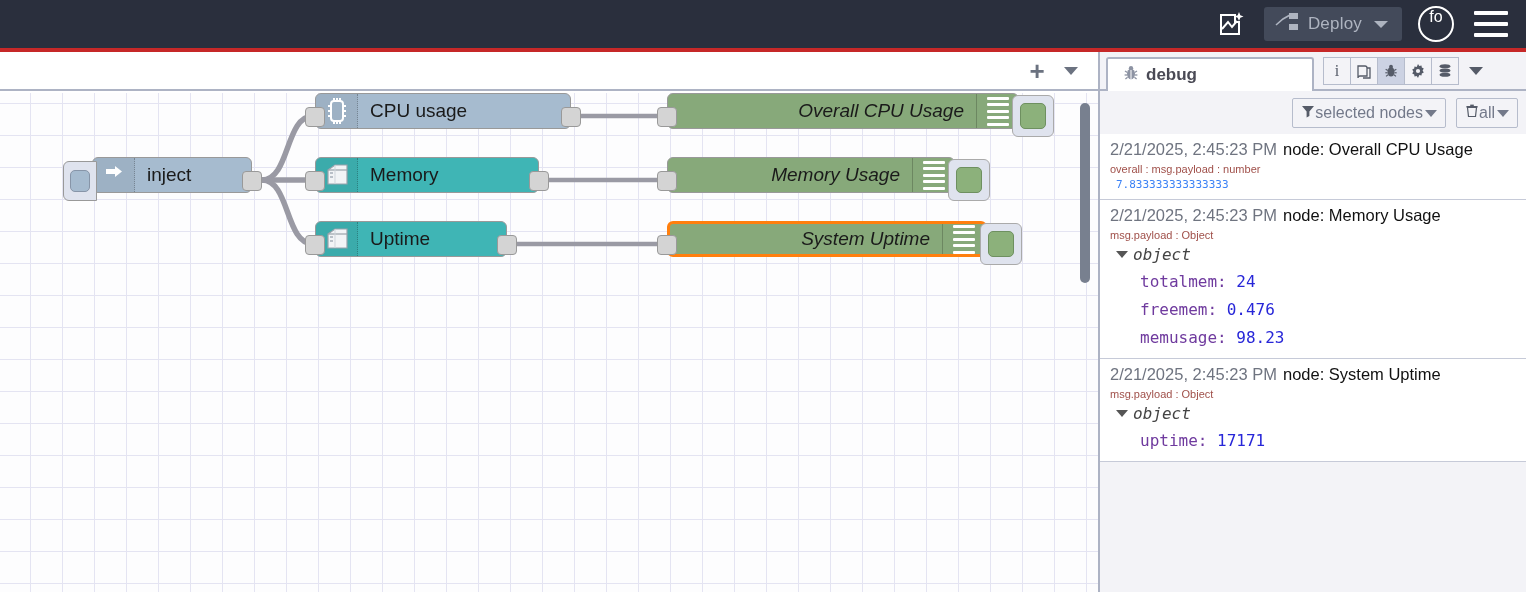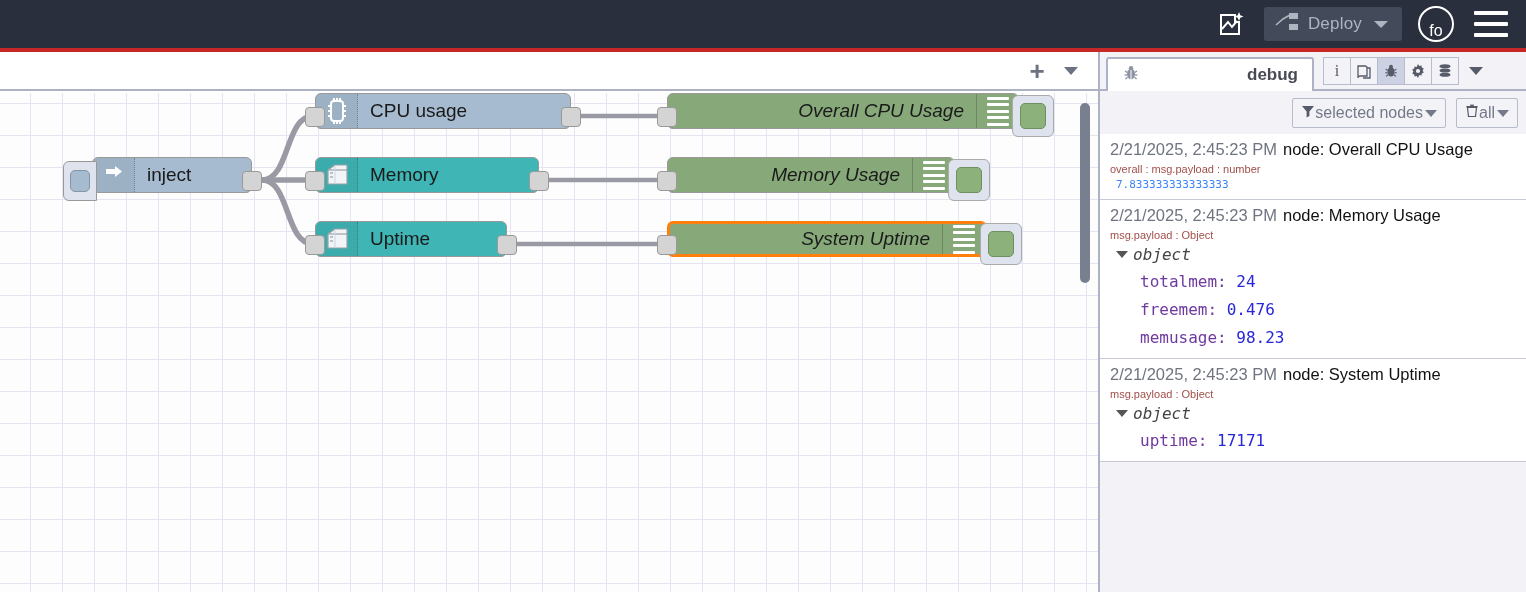--- a/index.html
+++ b/index.html
@@ -45,21 +45,21 @@
     width: 0; height: 0;
     border-left: 7px solid transparent;
     border-right: 7px solid transparent;
     border-top: 7px solid #aeb4c0;
     margin-right: 10px;
   }
   #user-avatar {
     width: 36px; height: 36px;
     border: 2px solid #fff; border-radius: 50%;
     color: #fff; font-size: 16px;
-    display: flex; align-items: flex-end; justify-content: center;
+    display: flex; align-items: flex-start; justify-content: center;
     margin-right: 20px; cursor: pointer;
   }
   #main-menu-btn {
     width: 34px; height: 26px;
     display: flex; flex-direction: column; justify-content: space-between;
     margin-right: 18px; cursor: pointer;
   }
   #main-menu-btn i { display: block; height: 4px; background: #fff; border-radius: 1px; }
 
   
@@ -211,21 +211,20 @@
   #sb-tab-debug {
     height: 34px; min-width: 208px;
     background: #fff;
     border: 2px solid #adb3c4; border-bottom: none;
     border-radius: 3px 3px 0 0;
     margin-left: 6px;
     display: flex; align-items: center; gap: 6px;
     padding: 0 14px;
     position: relative; bottom: -2px;
     cursor: pointer;
-    justify-content: space-between;
   }
   #sb-tab-debug-label { font-size: 17px; font-weight: bold; color: #4a4a55; }
   #sb-tool-btns {
     display: flex; align-items: center; gap: 0;
     margin-left: 10px; margin-bottom: 4px;
   }
   .sb-tool {
     width: 28px; height: 28px;
     border: 1px solid #b6bccc;
     background: #f3f3f7;

